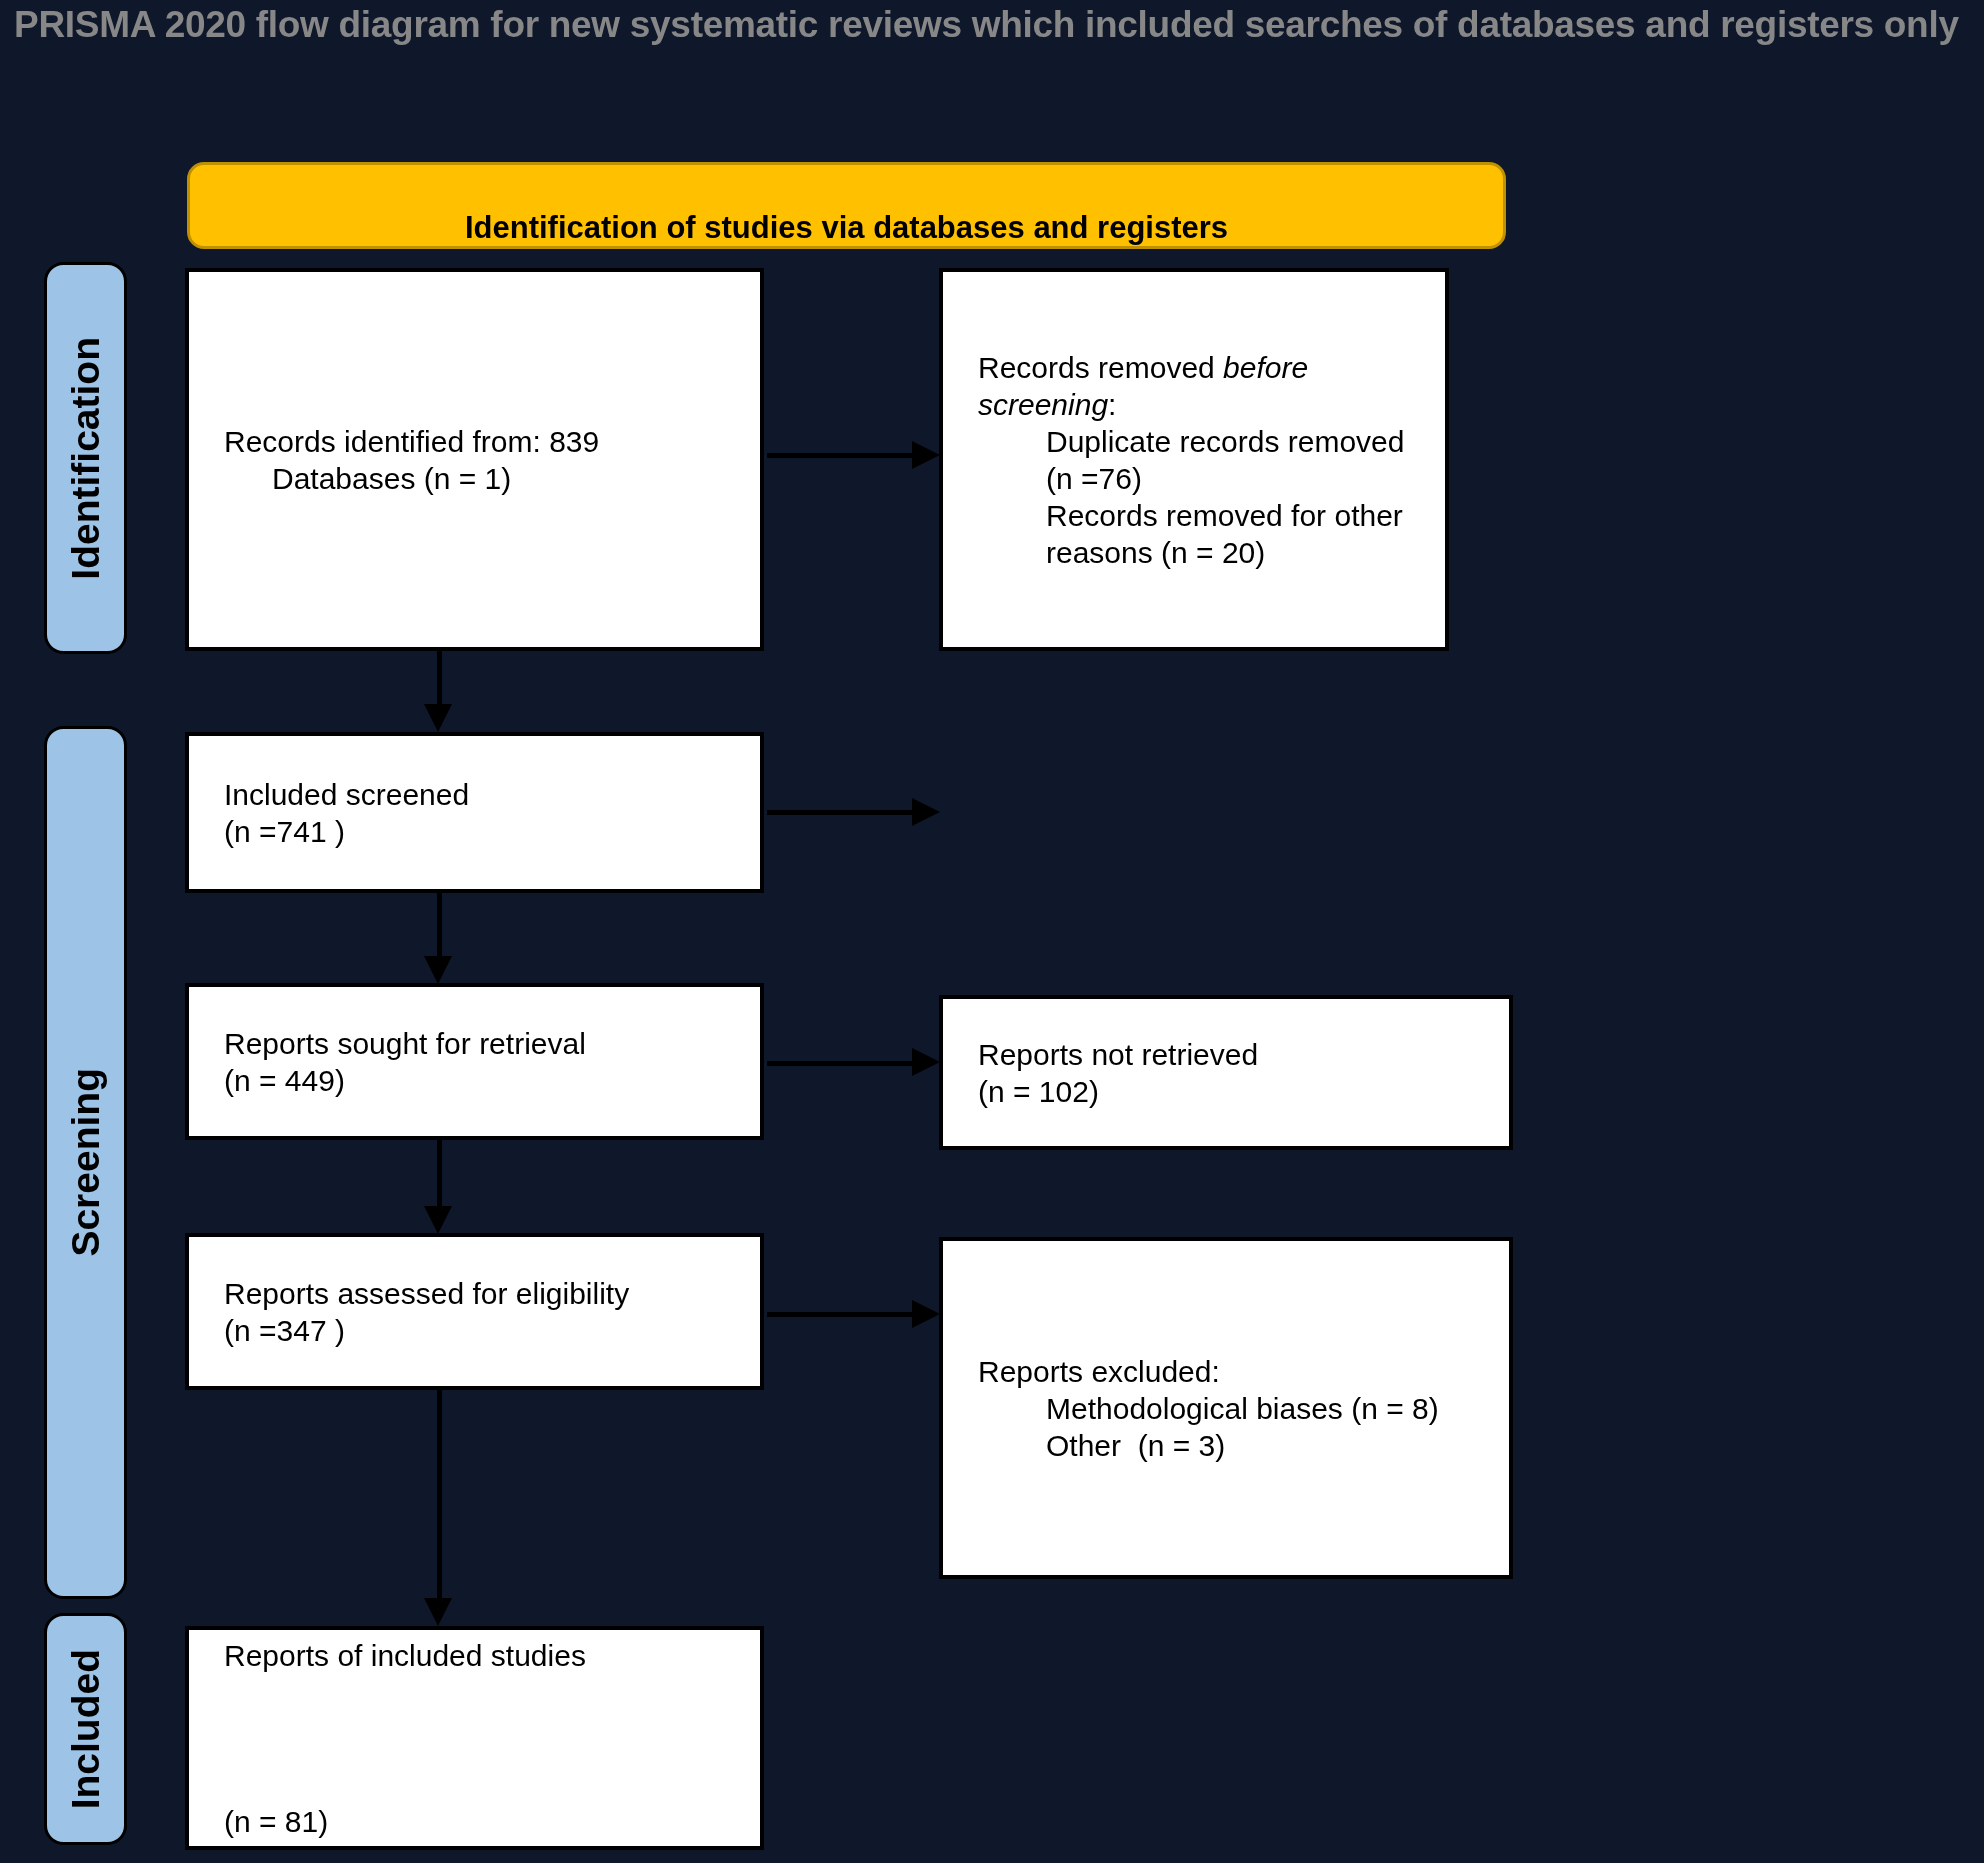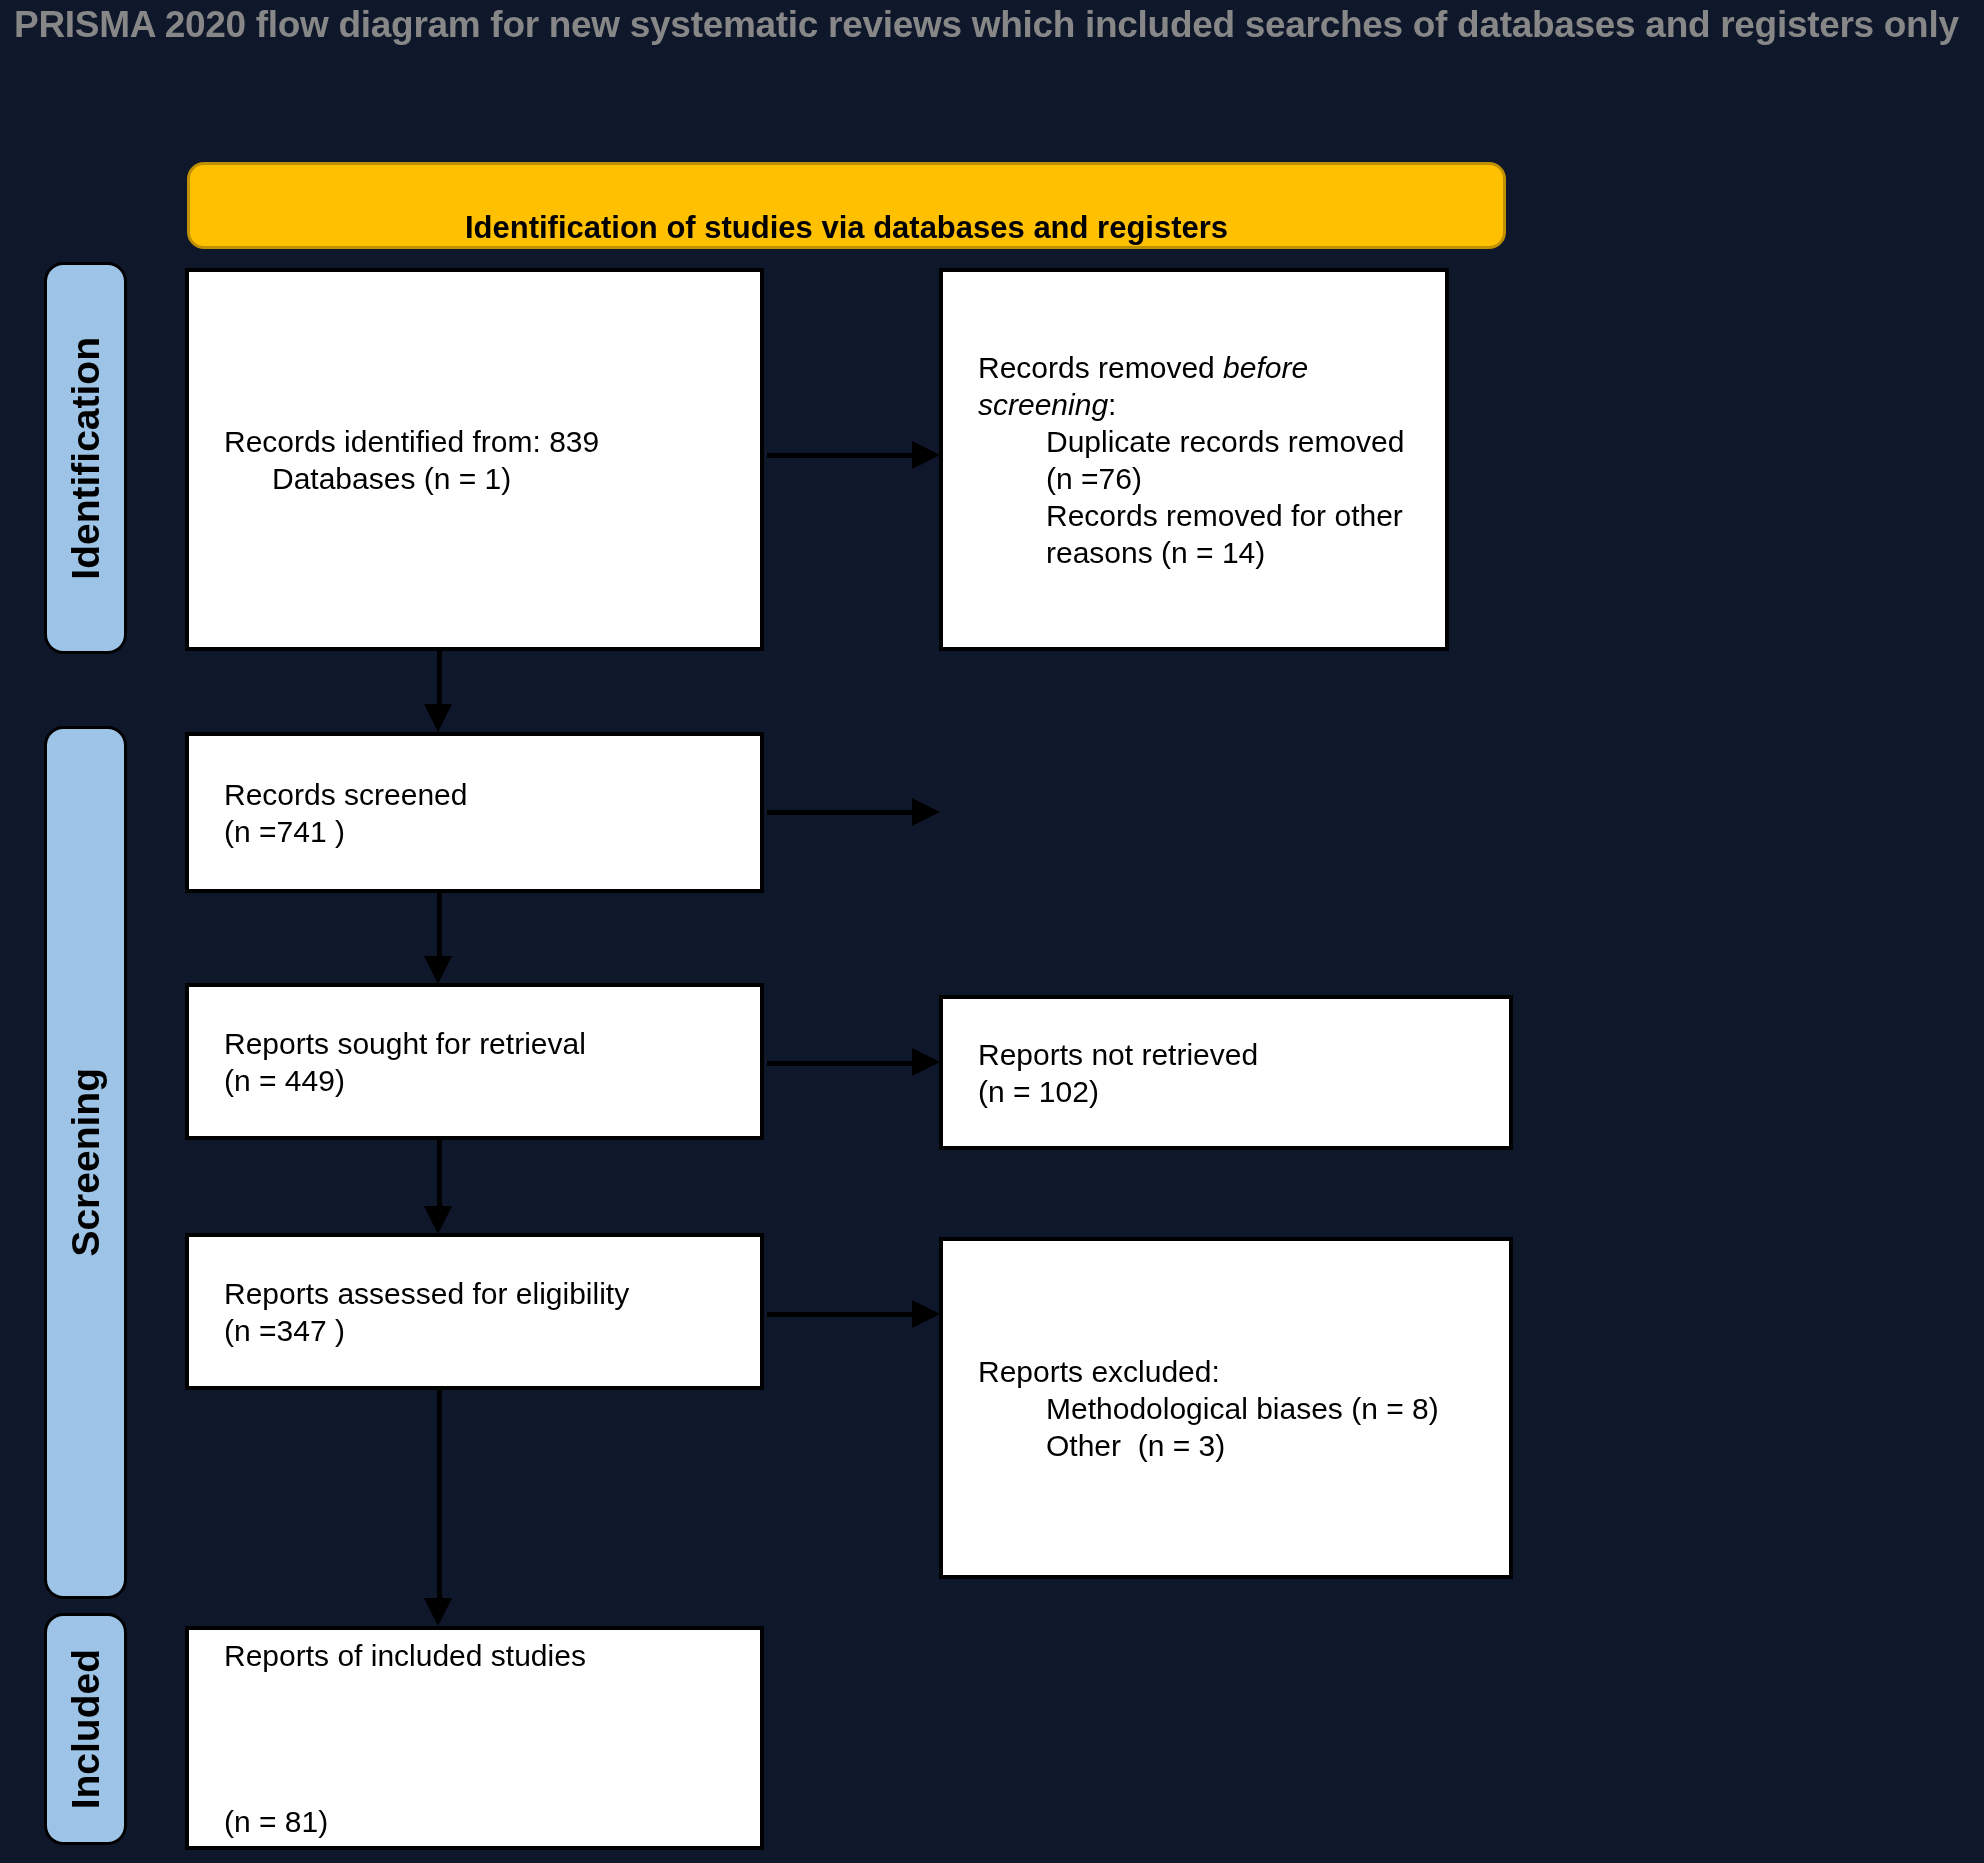--- a/index.html
+++ b/index.html
@@ -131,21 +131,21 @@
   <div class="side" id="side-included">
     <span class="side-label">Included</span>
   </div>
 
   <div class="box" id="box-records-identified">
     <div class="tline">Records identified from: 839</div>
     <div class="tline indent1">Databases (n = 1)</div>
   </div>
 
   <div class="box" id="box-records-screened">
-    <div class="tline">Records screened</div>
+    <div class="tline">Included screened</div>
     <div class="tline">(n =741 )</div>
   </div>
 
   <div class="box" id="box-reports-sought">
     <div class="tline">Reports sought for retrieval</div>
     <div class="tline">(n = 449)</div>
   </div>
 
   <div class="box" id="box-reports-assessed">
     <div class="tline">Reports assessed for eligibility</div>
@@ -153,21 +153,21 @@
   </div>
 
   <div class="box" id="box-reports-included">
     <div class="tline">Reports of included studies</div>
     <div class="tline">(n = 81)</div>
   </div>
 
   <div class="box" id="box-records-removed">
     <div class="tline intro-wrap"><span>Records removed </span><span class="em">before screening</span><span>:</span></div>
     <div class="tline indent2">Duplicate records removed (n =76)</div>
-    <div class="tline indent2">Records removed for other reasons (n = 14)</div>
+    <div class="tline indent2">Records removed for other reasons (n = 20)</div>
   </div>
 
 
   <div class="box" id="box-reports-not-retrieved">
     <div class="tline">Reports not retrieved</div>
     <div class="tline">(n = 102)</div>
   </div>
 
   <div class="box" id="box-reports-excluded">
     <div class="tline">Reports excluded:</div>

